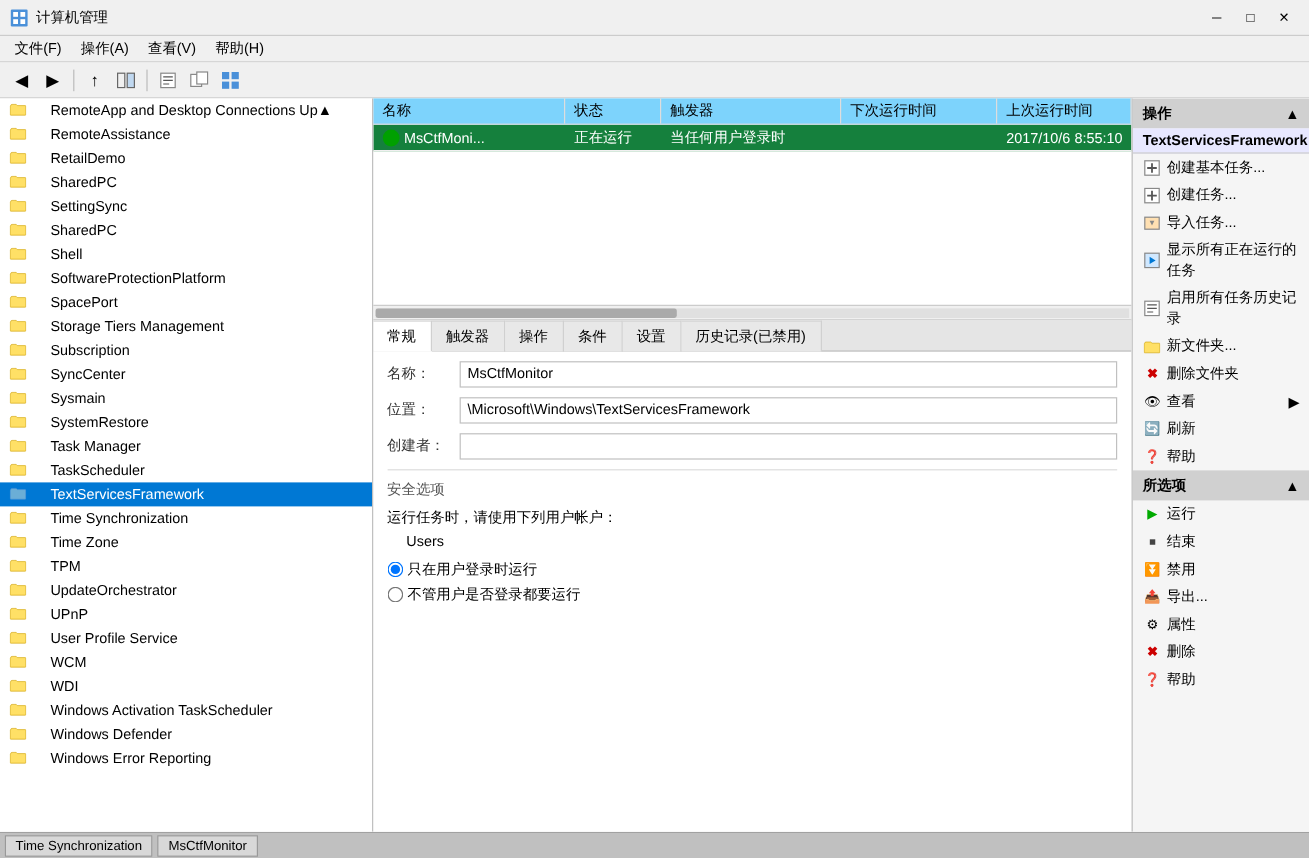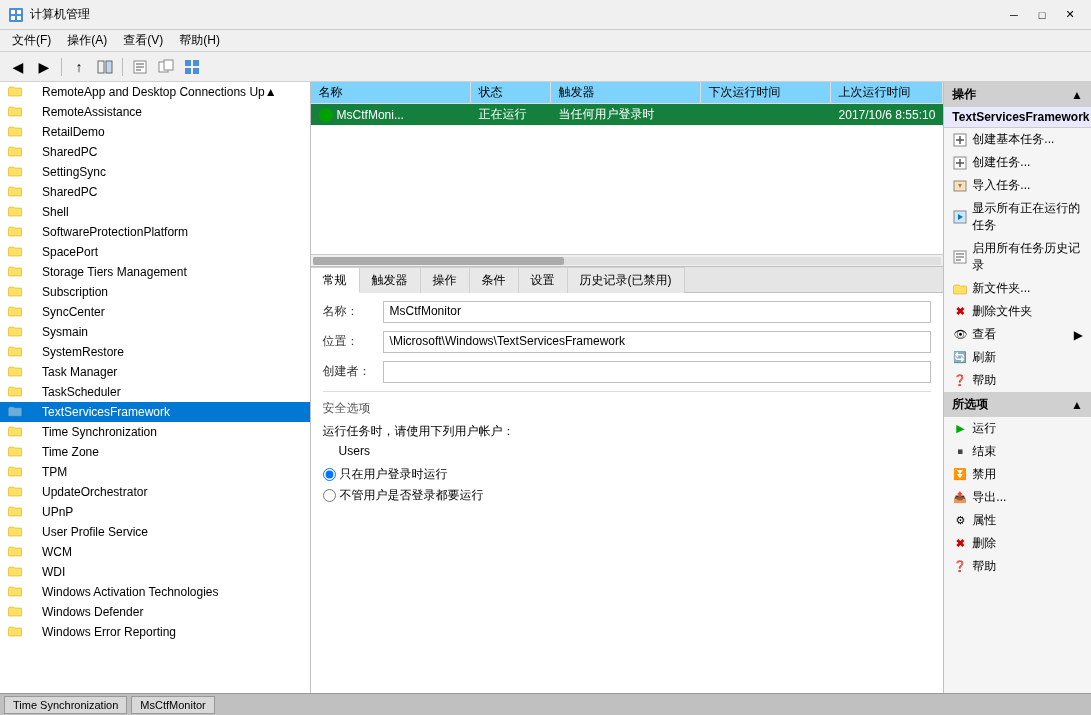--- a/index.html
+++ b/index.html
@@ -573,21 +573,21 @@
         <div class="tree-item">
           <span style="margin-right: 4px; flex-shrink: 0;"><svg width="14" height="12" viewBox="0 0 14 12">
       <path d="M1 3 Q1 2 2 2 L5.5 2 L6.5 3 L13 3 Q13.5 3 13.5 3.5 L13.5 10.5 Q13.5 11 13 11 L1 11 Q0.5 11 0.5 10.5 L0.5 3.5 Q0.5 3 1 3" fill="#ffe066" stroke="#cca000" stroke-width="0.5"></path>
     </svg></span>
           <span class="item-label">WDI</span>
         </div>
         <div class="tree-item">
           <span style="margin-right: 4px; flex-shrink: 0;"><svg width="14" height="12" viewBox="0 0 14 12">
       <path d="M1 3 Q1 2 2 2 L5.5 2 L6.5 3 L13 3 Q13.5 3 13.5 3.5 L13.5 10.5 Q13.5 11 13 11 L1 11 Q0.5 11 0.5 10.5 L0.5 3.5 Q0.5 3 1 3" fill="#ffe066" stroke="#cca000" stroke-width="0.5"></path>
     </svg></span>
-          <span class="item-label">Windows Activation Technologies</span>
+          <span class="item-label">Windows Activation TaskScheduler</span>
         </div>
         <div class="tree-item">
           <span style="margin-right: 4px; flex-shrink: 0;"><svg width="14" height="12" viewBox="0 0 14 12">
       <path d="M1 3 Q1 2 2 2 L5.5 2 L6.5 3 L13 3 Q13.5 3 13.5 3.5 L13.5 10.5 Q13.5 11 13 11 L1 11 Q0.5 11 0.5 10.5 L0.5 3.5 Q0.5 3 1 3" fill="#ffe066" stroke="#cca000" stroke-width="0.5"></path>
     </svg></span>
           <span class="item-label">Windows Defender</span>
         </div>
         <div class="tree-item">
           <span style="margin-right: 4px; flex-shrink: 0;"><svg width="14" height="12" viewBox="0 0 14 12">
       <path d="M1 3 Q1 2 2 2 L5.5 2 L6.5 3 L13 3 Q13.5 3 13.5 3.5 L13.5 10.5 Q13.5 11 13 11 L1 11 Q0.5 11 0.5 10.5 L0.5 3.5 Q0.5 3 1 3" fill="#ffe066" stroke="#cca000" stroke-width="0.5"></path>

